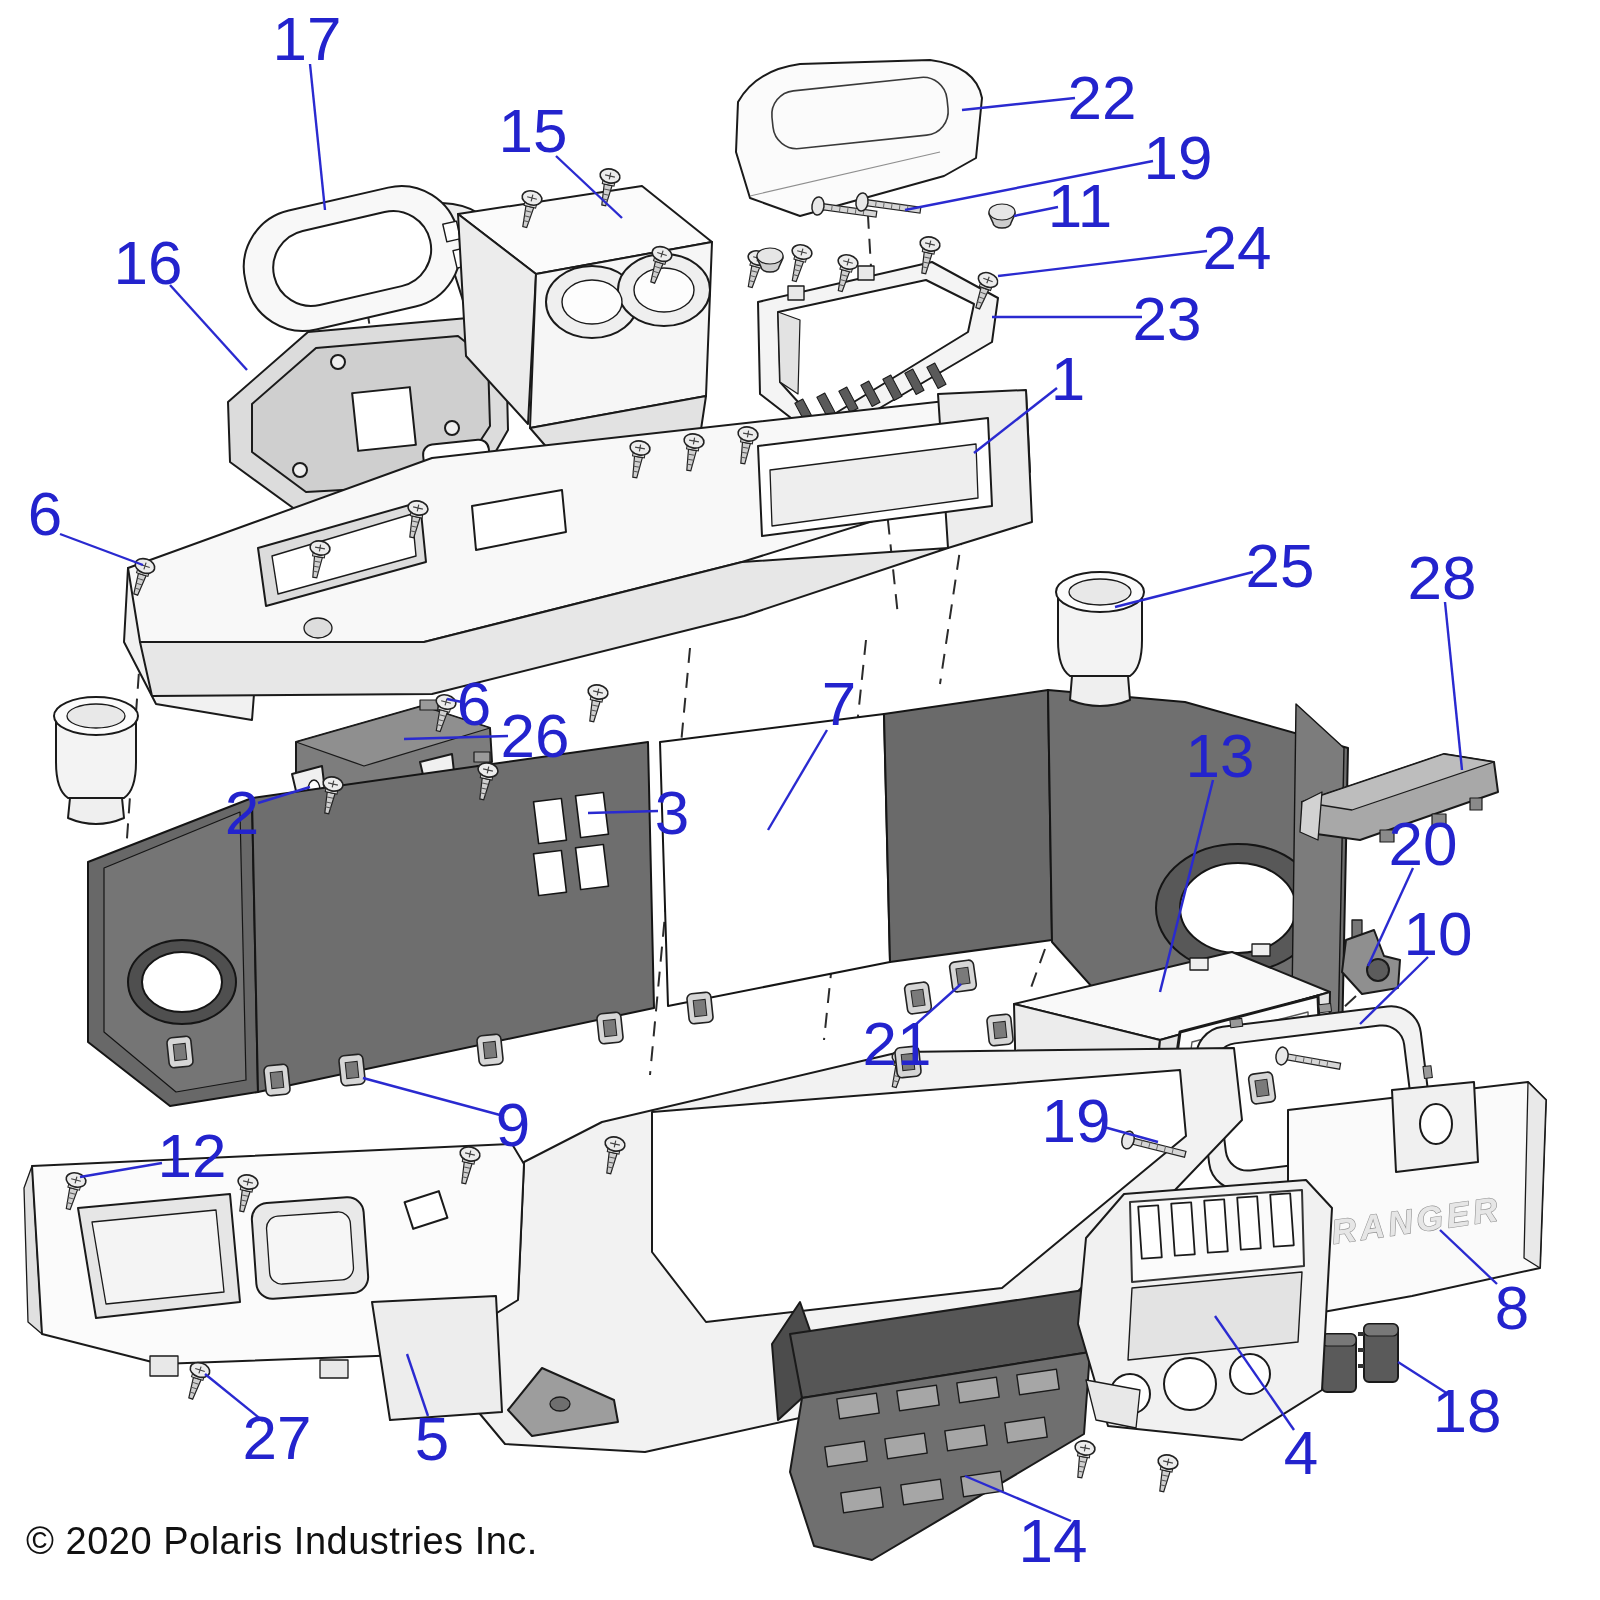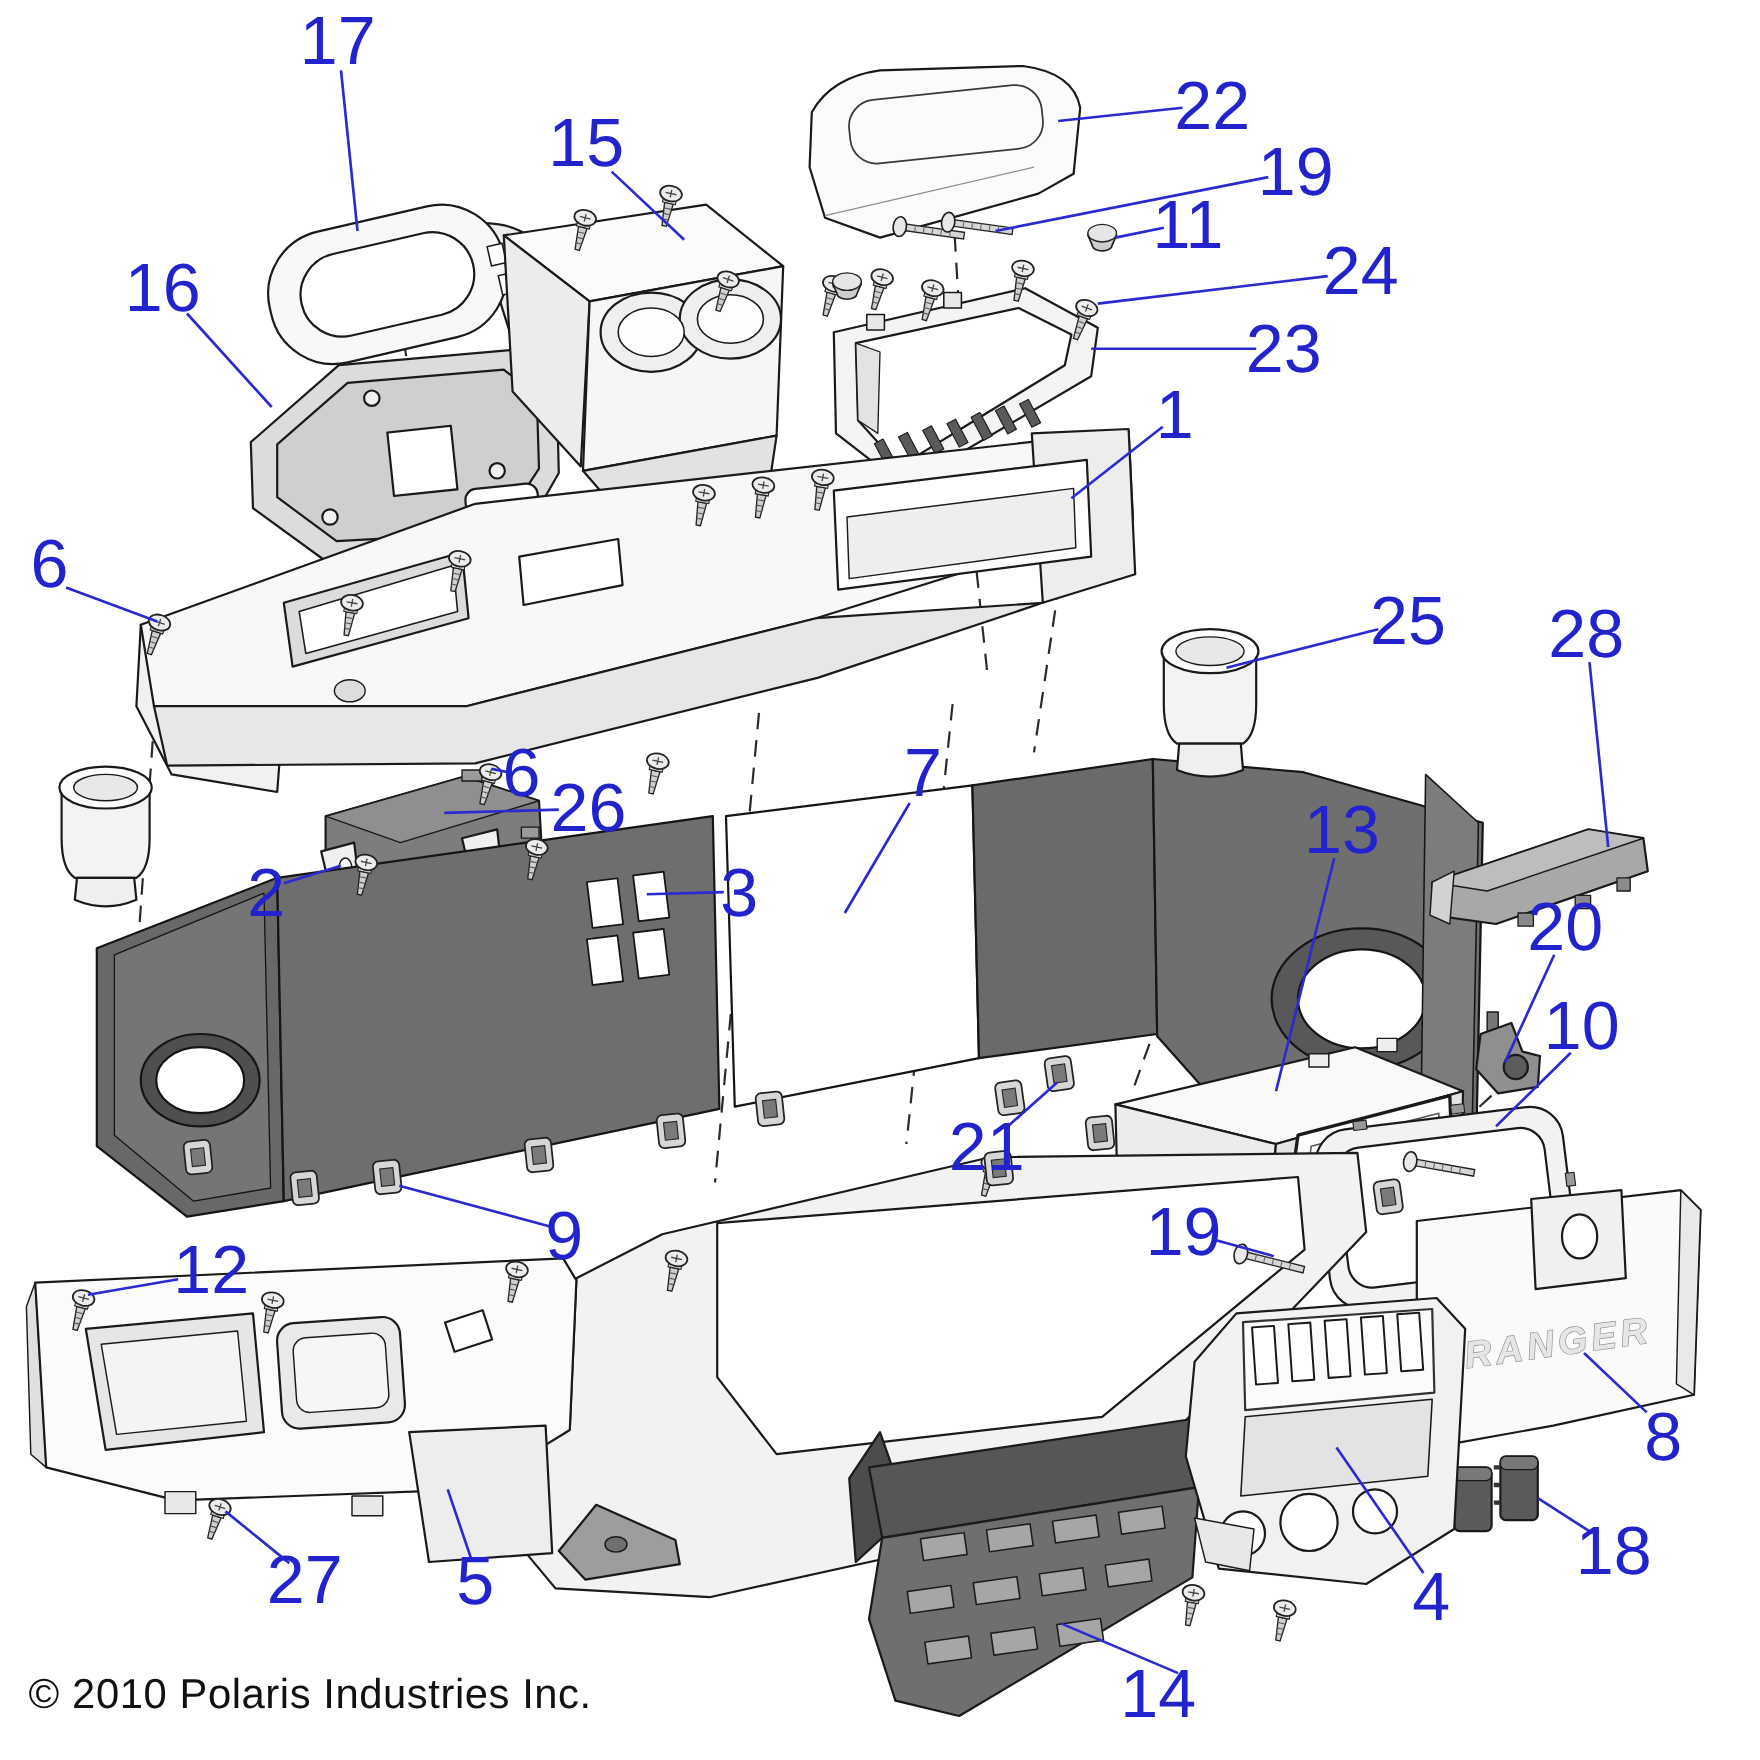--- a/index.html
+++ b/index.html
@@ -401,14 +401,14 @@
         <text x="1301" y="1452" class="callout" fill="#2323cd">4</text>
         <polyline points="263,1421 205,1374" class="leader" stroke="#2a2ad0"></polyline>
         <text x="277" y="1437" class="callout" fill="#2323cd">27</text>
         <polyline points="428,1416 407,1354" class="leader" stroke="#2a2ad0"></polyline>
         <text x="432" y="1438" class="callout" fill="#2323cd">5</text>
         <polyline points="1071,1521 965,1476" class="leader" stroke="#2a2ad0"></polyline>
         <text x="1053" y="1540" class="callout" fill="#2323cd">14</text>
       </g>
 </svg>
 
-<div class="copyright">© 2010 Polaris Industries Inc.</div>
+<div class="copyright">© 2020 Polaris Industries Inc.</div>
 </div>
 
 </body></html>

